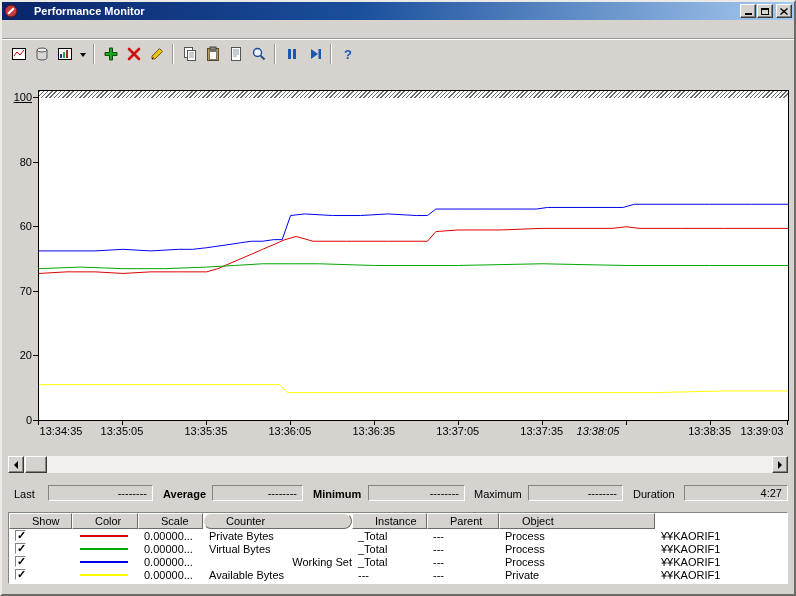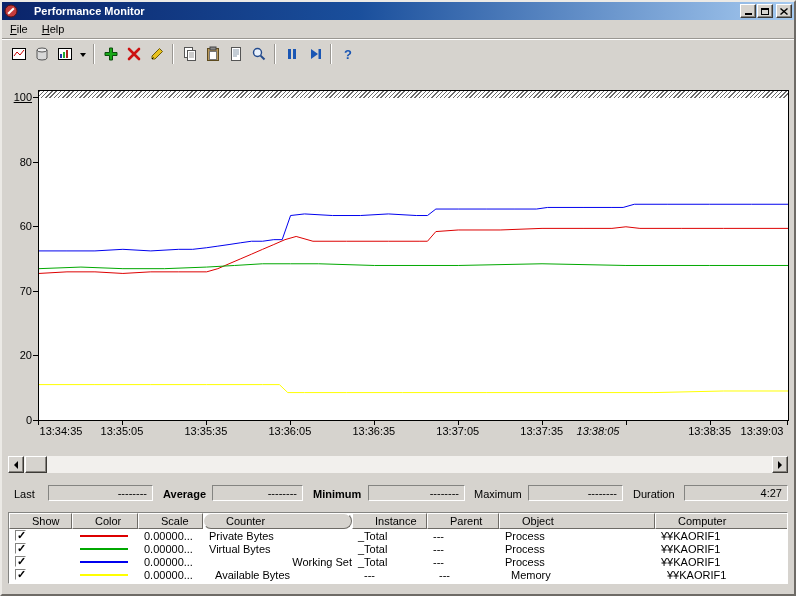--- a/index.html
+++ b/index.html
@@ -102,24 +102,20 @@
     <span class="winbtn">
         <span class="glyph-max"></span>
       </span>
     <span class="winbtn close">
       <svg width="8" height="7">
           <path d="M0.5 0.5 L7.5 6.5 M7.5 0.5 L0.5 6.5" stroke="#000" stroke-width="1.4"></path>
         </svg>
     </span>
   </div>
 
-  <div class="menubar">
-    <span class="menu-item">File</span>
-    <span class="menu-item">Help</span>
-  </div>
 
   <div class="toolbar">
     <span class="tbtn">
       <svg width="16" height="16">
         <rect x="1.5" y="2.5" width="13" height="11" fill="#fff" stroke="#000"></rect>
         <polyline points="3,10 6,6 9,9 13,4" fill="none" stroke="#cc0000"></polyline>
       </svg>
     </span>
     <span class="tbtn">
       <svg width="16" height="16">
@@ -272,21 +268,20 @@
 
   <div class="legend">
     <div class="lheader">
         <div class="hcell" style="width: 63px;">Show</div>
         <div class="hcell" style="width: 66px;">Color</div>
         <div class="hcell" style="width: 65px;">Scale</div>
         <div class="hcell" style="width: 149px; border-radius: 8px;">Counter</div>
         <div class="hcell" style="width: 75px;">Instance</div>
         <div class="hcell" style="width: 72px;">Parent</div>
         <div class="hcell" style="width: 156px;">Object</div>
-        <div class="hcell" style="width: 134px;">Computer</div>
       </div>
     <div class="lbody">
         <div class="lrow">
           <div class="lcell center" style="width: 63px;">
             <div class="cb checked"></div>
           </div>
           <div class="lcell center" style="width: 66px;">
             <div class="csample" style="background: rgb(221, 0, 0);"></div>
           </div>
           <div class="lcell" style="width: 65px;">0.00000...</div>
@@ -325,22 +320,22 @@
           <div class="lcell" style="width: 134px;">¥¥KAORIF1</div>
         </div>
         <div class="lrow">
           <div class="lcell center" style="width: 63px;">
             <div class="cb checked"></div>
           </div>
           <div class="lcell center" style="width: 66px;">
             <div class="csample" style="background: rgb(255, 255, 0);"></div>
           </div>
           <div class="lcell" style="width: 65px;">0.00000...</div>
-          <div class="lcell" style="width: 149px; margin-left: 6px;">Available Bytes</div>
+          <div class="lcell" style="width: 149px;">Available Bytes</div>
           <div class="lcell" style="width: 75px;">---</div>
           <div class="lcell" style="width: 72px;">---</div>
-          <div class="lcell" style="width: 156px;">Memory</div>
+          <div class="lcell" style="width: 156px;">Private</div>
           <div class="lcell" style="width: 134px;">¥¥KAORIF1</div>
         </div>
       </div>
   </div>
 
 </div>
 
 </body></html>

